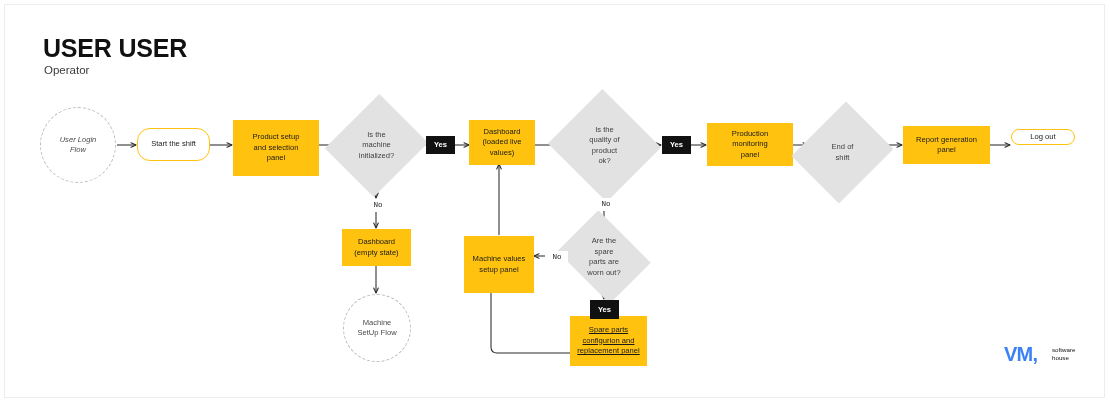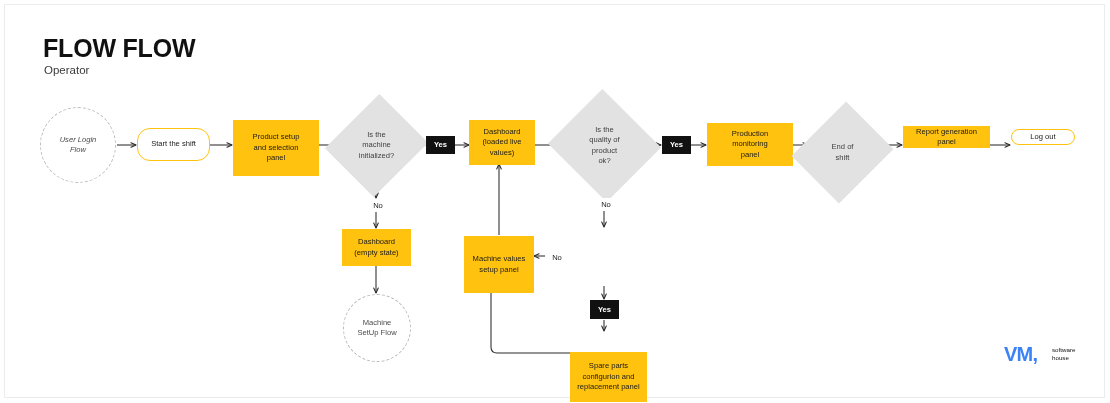--- a/index.html
+++ b/index.html
@@ -55,21 +55,21 @@
   
   .lbl-yes{
     position:absolute;background:#111111;color:#ffffff;
     font-size:7.6px;font-weight:bold;line-height:1;
     padding:8px 6px;box-sizing:border-box;
     display:flex;align-items:center;justify-content:center;
   }
   .lbl-no{
     position:absolute;color:#1c1c1c;font-size:7.6px;line-height:1;
     background:#ffffff;padding:1px 2px;
-    display:flex;align-items:center;justify-content:center;
+    display:flex;align-items:center;justify-content:center;font-family:Liberation Mono, monospace;
   }
 
   
   #logo{position:absolute;left:1004px;top:342px;width:86px;height:24px;}
   #logo-mark{position:absolute;left:0;top:0;font-size:20px;font-weight:bold;
     color:#3b82f6;line-height:24px;letter-spacing:-0.8px;}
   #logo-tag{position:absolute;left:48px;top:4px;font-size:6.2px;
     line-height:7.6px;color:#111111;}
 </style>
 </head>
@@ -111,21 +111,21 @@
 
       <path d="M604,286 L604,299"></path>
       <path d="M604,320 L604,331"></path>
 
       <path d="M499,235 L499,164"></path>
 
       <path d="M571,353 L497,353 Q491,353 491,347 L491,285"></path>
     </g>
   </svg>
 
-  <div id="title">FLOW FLOW</div>
+  <div id="title">USER USER</div>
   <div id="subtitle">Operator</div>
 
   <div class="node terminal" style="left:40px;top:107px;width:76px;height:76px;font-style:italic;">
     <span>User Login<br>Flow</span>
   </div>
 
   <div class="node pill" style="left:137px;top:128px;width:73px;height:33px;">
     <span>Start the shift</span>
   </div>
 
@@ -149,42 +149,46 @@
 
   <div class="node panel" style="left:707px;top:123px;width:86px;height:43px;">
     <span>Production<br>monitoring<br>panel</span>
   </div>
 
   <div class="node decision" style="left:809px;top:114px;width:67px;height:77px;">
     <div class="dia"></div>
     <span>End of<br>shift</span>
   </div>
 
-  <div class="node panel" style="left:903px;top:126px;width:87px;height:22px;">
+  <div class="node panel" style="left:903px;top:126px;width:87px;height:38px;">
     <span>Report generation<br>panel</span>
   </div>
 
   <div class="node pill" style="left:1011px;top:129px;width:64px;height:16px;">
     <span>Log out</span>
   </div>
 
   <div class="node panel" style="left:342px;top:229px;width:69px;height:37px;">
     <span>Dashboard<br>(empty state)</span>
   </div>
 
   <div class="node terminal" style="left:343px;top:294px;width:68px;height:68px;">
     <span>Machine<br>SetUp Flow</span>
   </div>
 
   <div class="node panel" style="left:464px;top:236px;width:70px;height:57px;">
     <span>Machine values<br>setup panel</span>
   </div>
 
-
-  <div class="node panel" style="left:570px;top:352px;width:77px;height:50px;">
+  <div class="node decision" style="left:567px;top:228px;width:74px;height:58px;">
+    <div class="dia"></div>
+    <span>Are the<br>spare<br>parts are<br>worn out?</span>
+  </div>
+
+  <div class="node panel" style="left:570px;top:316px;width:77px;height:50px;text-decoration:underline;">
     <span>Spare parts<br>configurion and<br>replacement panel</span>
   </div>
 
   <div class="lbl-yes" style="left:426px;top:136px;width:29px;height:18px;">Yes</div>
   <div class="lbl-yes" style="left:662px;top:136px;width:29px;height:18px;">Yes</div>
   <div class="lbl-yes" style="left:590px;top:300px;width:29px;height:19px;">Yes</div>
 
   <div class="lbl-no" style="left:367px;top:199px;width:18px;height:11px;">No</div>
   <div class="lbl-no" style="left:595px;top:198px;width:18px;height:11px;">No</div>
   <div class="lbl-no" style="left:546px;top:251px;width:18px;height:11px;">No</div>

